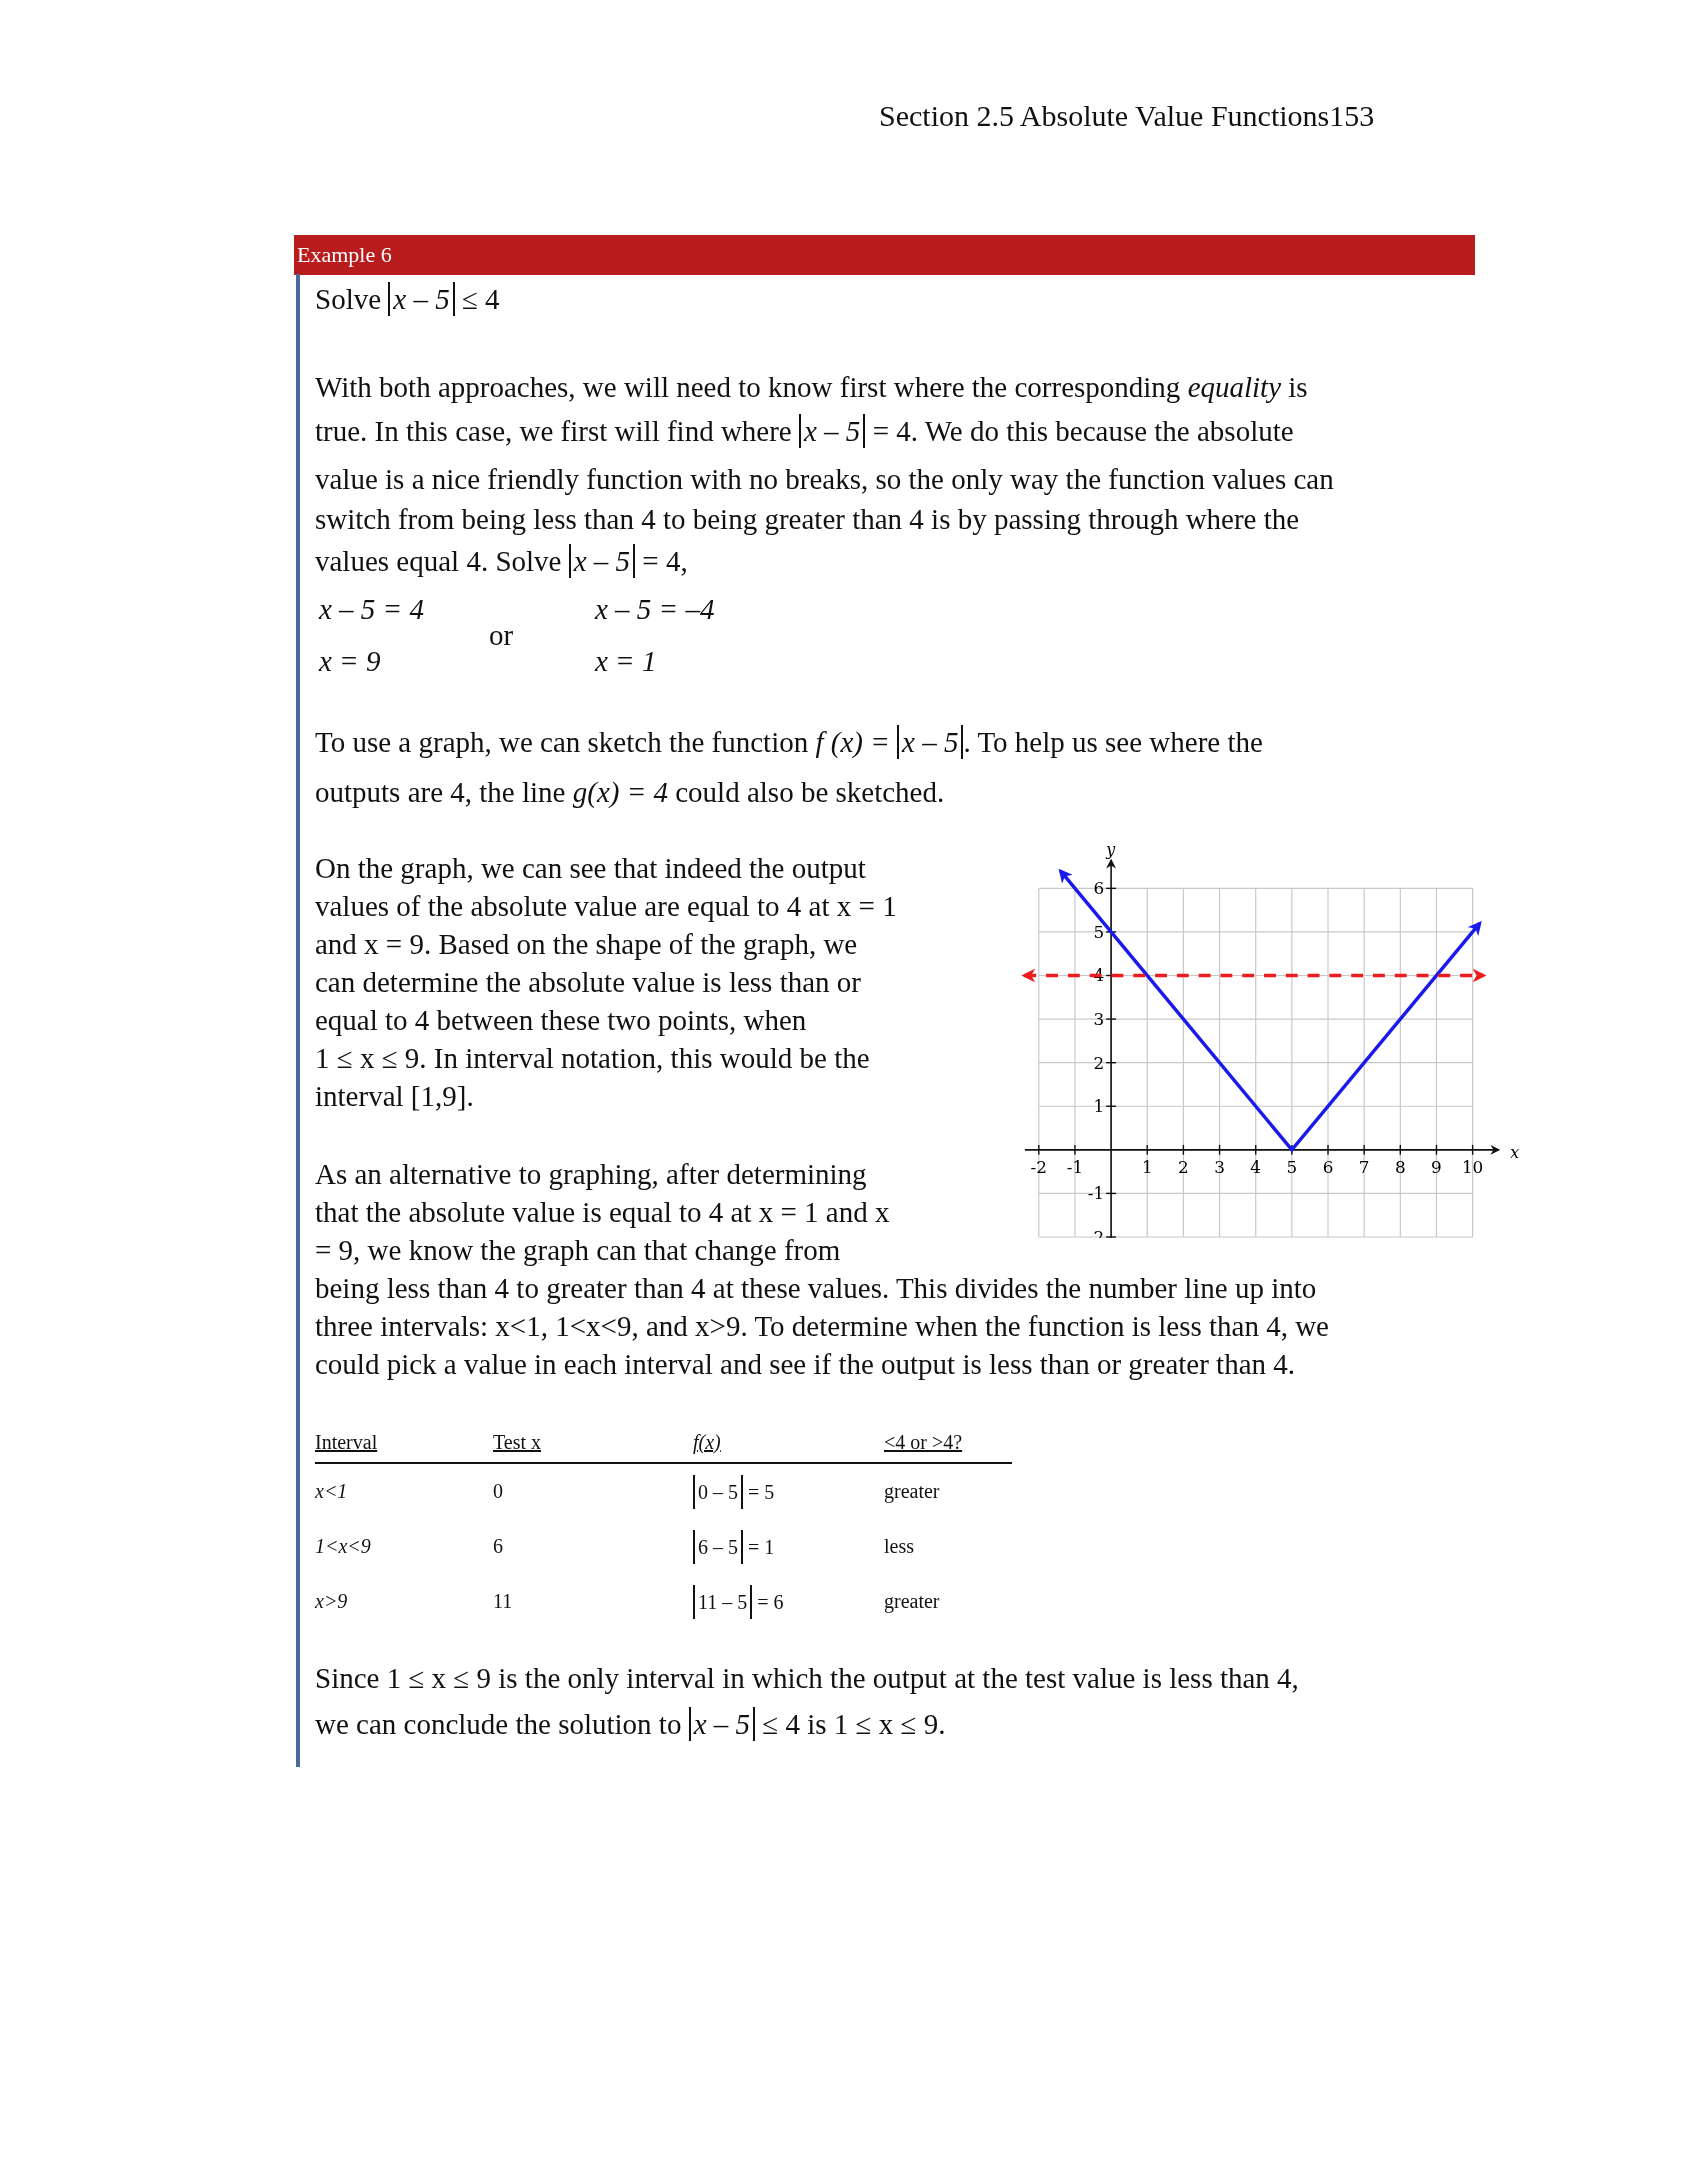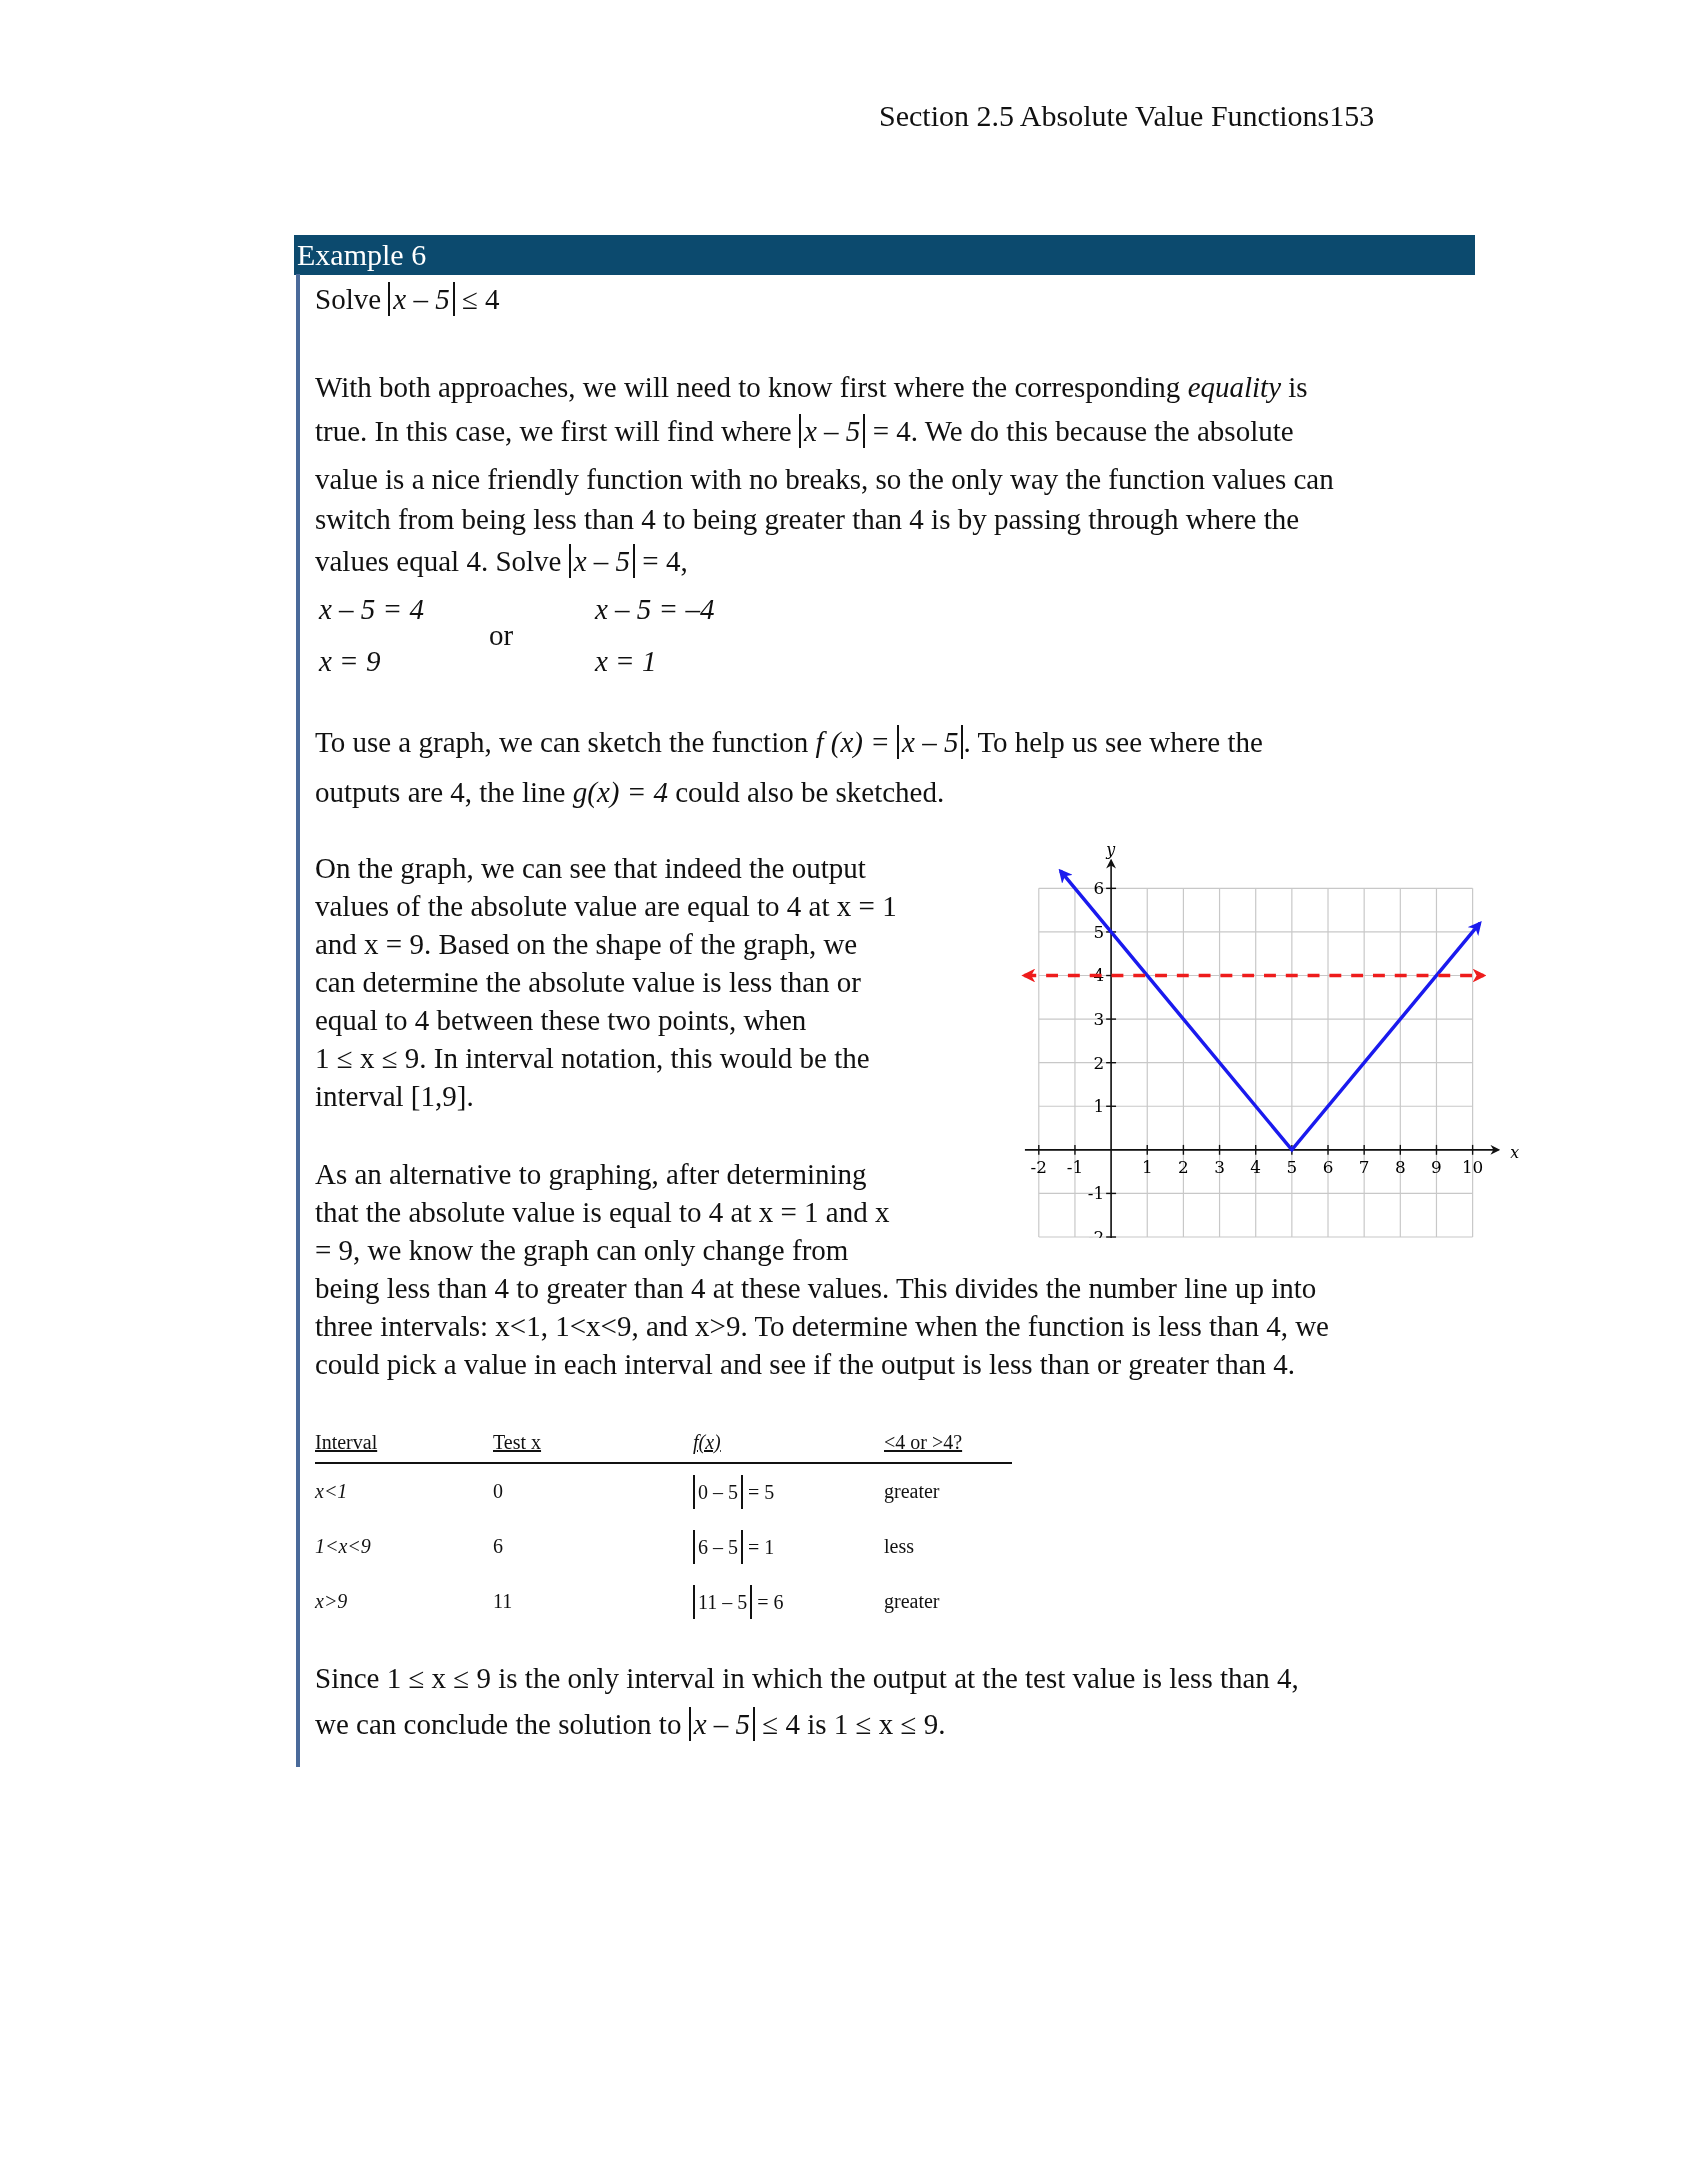--- a/index.html
+++ b/index.html
@@ -1,22 +1,22 @@
 <!DOCTYPE html>
 <html><head>
 <meta charset="utf-8">
 <style>
   html, body { margin: 0; padding: 0; background: #ffffff; }
   body { width: 1683px; height: 2178px; position: relative; overflow: hidden;
          font-family: "Liberation Serif", "DejaVu Serif", serif; color: #111; }
   .abs { position: absolute; }
   .running-head { left: 879px; top: 99px; font-size: 30px; white-space: nowrap; }
   .running-head .pg { }
-  .ex-header { left: 294px; top: 235px; width: 1181px; height: 40px; background: #0c4a6e;
-               color: #fff; font-size: 30px; line-height: 40px; padding-left: 3px; box-sizing: border-box; }
+  .ex-header { left: 294px; top: 235px; width: 1181px; height: 40px; background: #b91c1c;
+               color: #fff; font-size: 22px; line-height: 40px; padding-left: 3px; box-sizing: border-box; }
   .ex-bar { left: 296px; top: 274px; width: 4px; height: 1493px; background: #4a6a9a; }
   .txt { font-size: 29px; line-height: 38px; white-space: nowrap; }
   .it { font-style: italic; }
   .abs-bars { border-left: 2px solid #111; border-right: 2px solid #111; padding: 0 3px; display: inline-block; line-height: 34px; }
   table.tt { border-collapse: collapse; font-size: 20px; }
   table.tt td { padding: 0; height: 55px; vertical-align: middle; }
   table.tt th { font-weight: normal; text-align: left; padding: 0; text-decoration: underline; height: 40px; border-bottom: 2px solid #111; }
   svg text { font-family: "DejaVu Serif", serif; }
 </style>
 </head>
@@ -60,21 +60,21 @@
   <div class="txt">and x = 9.  Based on the shape of the graph, we</div>
   <div class="txt">can determine the absolute value is less than or</div>
   <div class="txt">equal to 4 between these two points, when</div>
   <div class="txt">1 ≤ x ≤ 9.  In interval notation, this would be the</div>
   <div class="txt">interval [1,9].</div>
 </div>
 
 <div class="abs" style="left:315px; top:1155px;">
   <div class="txt">As an alternative to graphing, after determining</div>
   <div class="txt">that the absolute value is equal to 4 at x = 1 and x</div>
-  <div class="txt">= 9, we know the graph can only change from</div>
+  <div class="txt">= 9, we know the graph can that change from</div>
   <div class="txt">being less than 4 to greater than 4 at these values.  This divides the number line up into</div>
   <div class="txt">three intervals:  x&lt;1, 1&lt;x&lt;9, and x&gt;9.  To determine when the function is less than 4, we</div>
   <div class="txt">could pick a value in each interval and see if the output is less than or greater than 4.</div>
 </div>
 
 <table class="abs tt" style="left:315px; top:1422px; width:697px;">
   <colgroup>
       <col style="width:178px">
       <col style="width:200px">
       <col style="width:191px">

